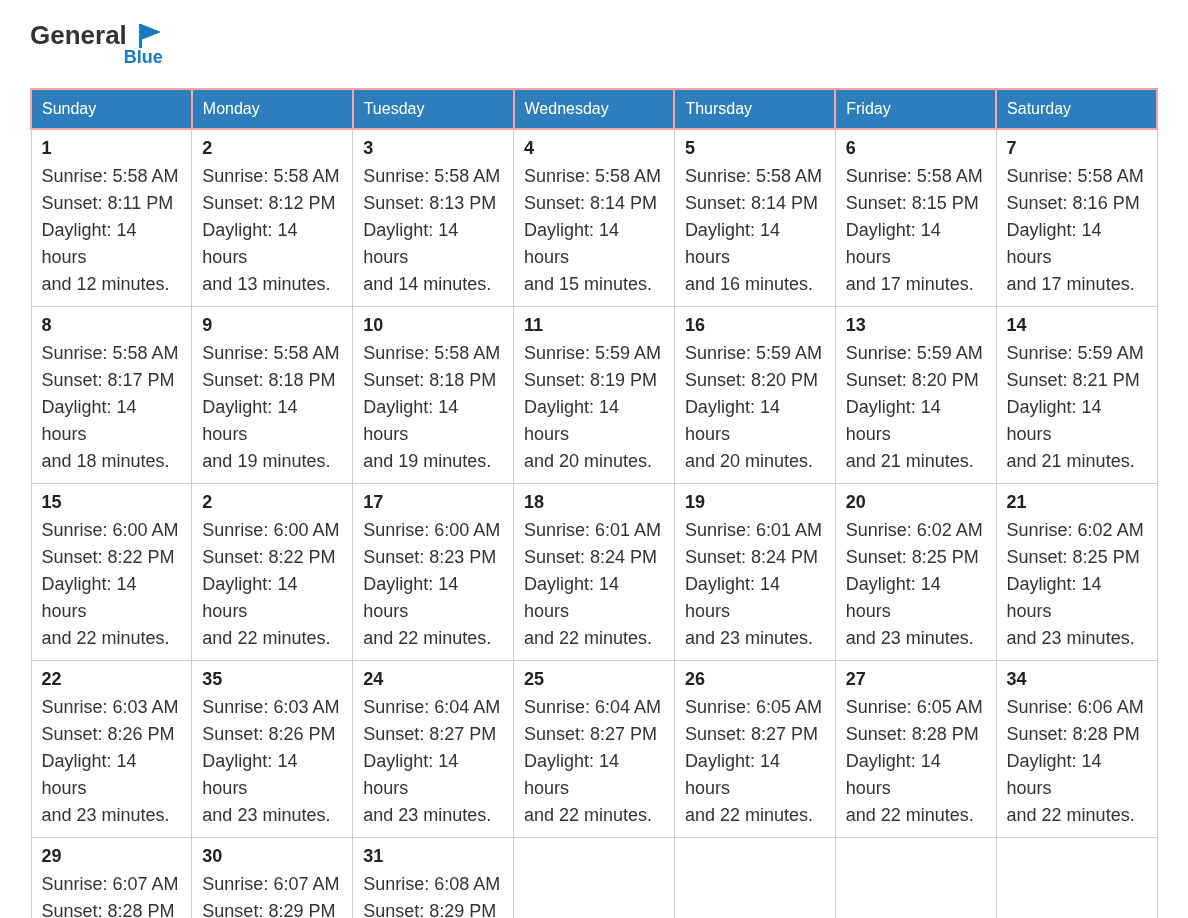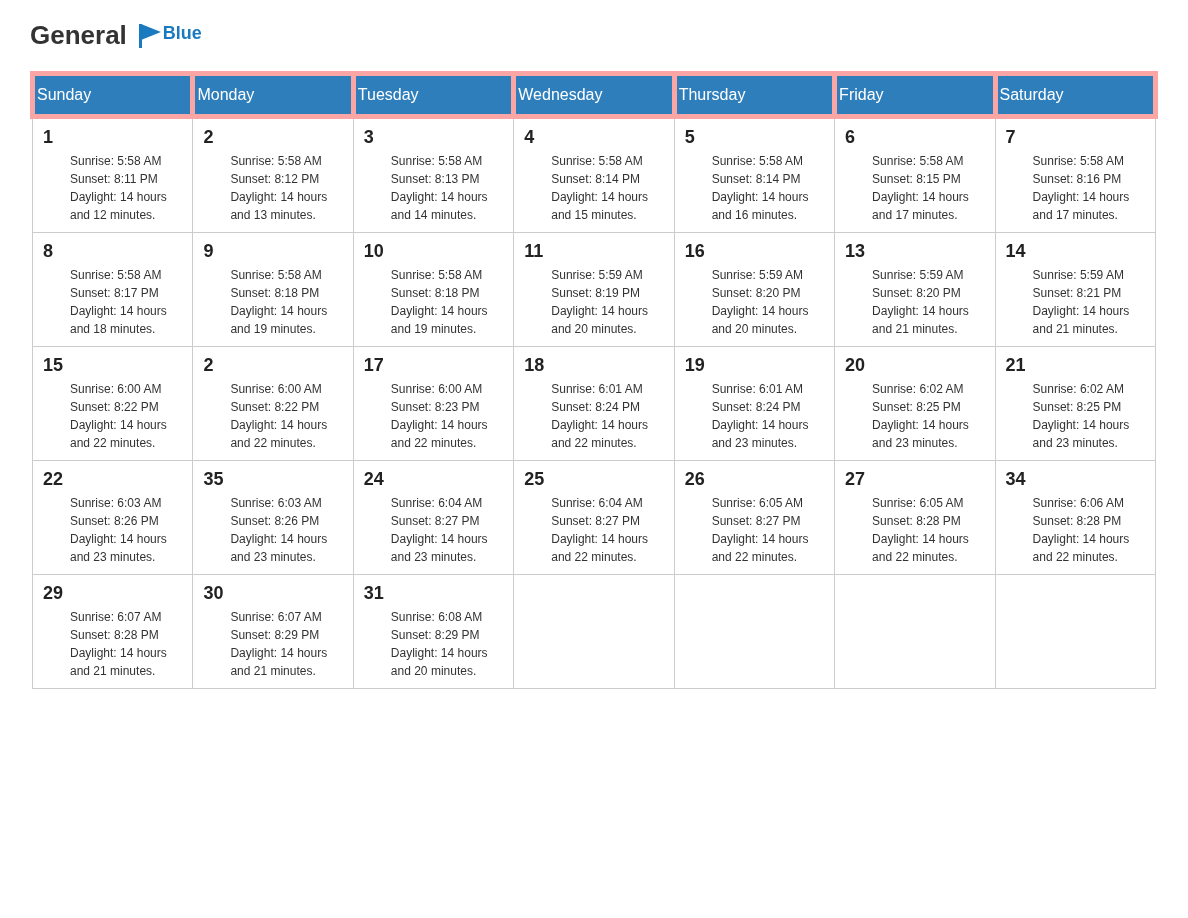--- a/index.html
+++ b/index.html
@@ -38,56 +38,55 @@
     table {
       width: 100%;
       border-collapse: collapse;
       table-layout: fixed;
     }
     th {
       background-color: #2e7ebb;
       color: #fff;
       font-size: 16px;
       font-weight: normal;
-      padding: 10px 2px;
+      padding: 10px 10px;
       text-align: left;
-      border: 5px solid #fca5a5;
+      border: 2px solid #fca5a5;
     }
     td {
       border: 1px solid #ccc;
       vertical-align: top;
       padding: 8px 10px;
       height: 110px;
     }
     .day-number {
       font-size: 18px;
       font-weight: bold;
       color: #222;
       margin-bottom: 4px;
     }
     .day-info {
-      font-size: 12px;
+      font-size: 18px;
       color: #333;
       line-height: 1.5;
-      margin-left: 27px;
     }
     td.empty {
       background: #fff;
     }
     tr td:first-child .day-number,
     tr th:first-child {
       
     }
   </style>
 </head>
 <body>
 
 <div class="header">
   <div class="logo">
-  <div style="display:flex;flex-direction:row;align-items:center">
+  <div style="display:flex;flex-direction:column;align-items:flex-end">
     <div style="display:flex;align-items:center;gap:4px">
       <span style="font-size:26px;font-weight:bold;color:#333;font-family:Arial">General</span>
       <svg width="32" height="28" viewBox="0 0 32 28">
         <polygon points="10,2 30,10 10,18" fill="#1a7abf"></polygon>
         <rect x="8" y="2" width="3" height="24" fill="#1a7abf"></rect>
       </svg>
     </div>
     <span style="font-size:18px;font-weight:bold;color:#1a7abf;font-family:Arial;margin-top:-4px">Blue</span>
   </div>
 </div>

